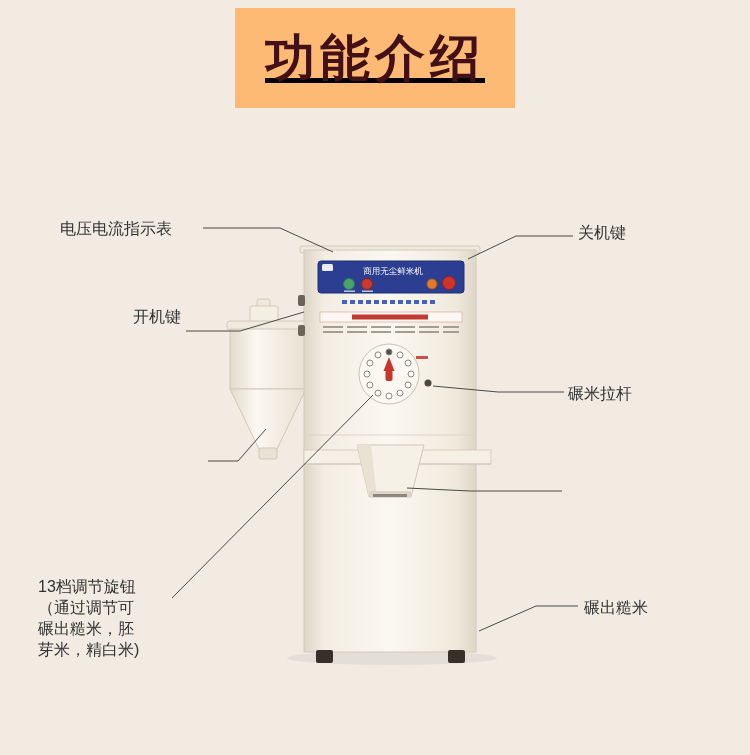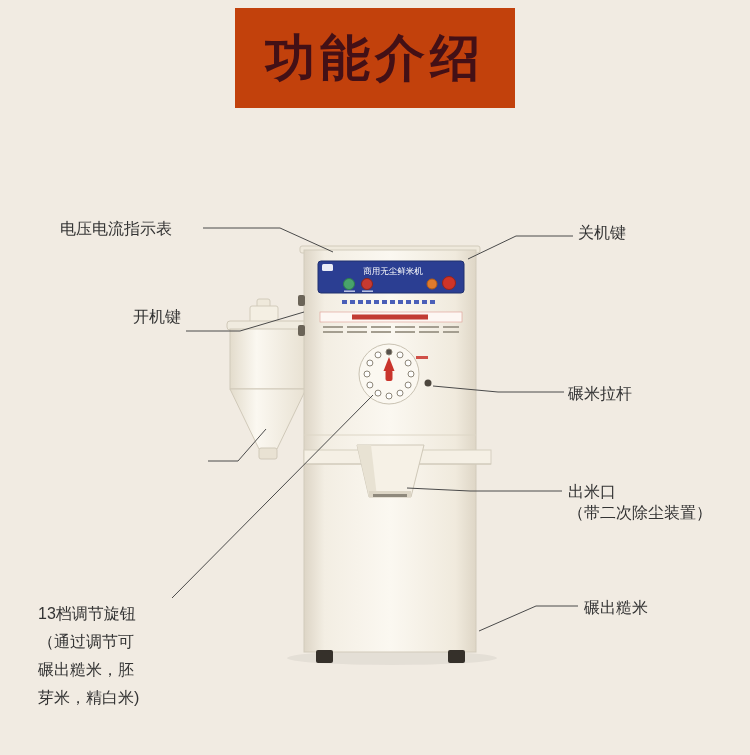--- a/index.html
+++ b/index.html
@@ -8,40 +8,40 @@
     position:relative;
     width:750px; height:755px;
     background:#f1ebe2;
     overflow:hidden;
     margin:0 auto;
     font-family:"Liberation Sans","DejaVu Sans",sans-serif;
   }
   .banner {
     position:absolute; left:235px; top:8px;
     width:280px; height:100px;
-    background:#c2410c;
-    display:flex; align-items:center; justify-content:center;
+    background:#fdba74;
+    display:flex; align-items:center; justify-content:center;text-decoration:underline;
   }
   .banner h1 {
     margin:0;
     font-size:50px; font-weight:bold;
     color:#431016;
     letter-spacing:5px;
     font-family:"Liberation Sans","DejaVu Sans",sans-serif;
   }
   .scene { position:absolute; left:0; top:0; width:750px; height:755px; }
   svg.art { position:absolute; left:0; top:0; }
   .label {
     position:absolute;
     font-size:16px;
     color:#333333;
     line-height:21px;
     white-space:pre-line;
   }
-  .label.knob { line-height:28px;margin-top:24px; }
+  .label.knob { line-height:21px; }
 </style>
 </head>
 <body>
 
 <div class="page">
 
   <div class="banner">
     <h1>功能介绍</h1>
   </div>
 
@@ -184,17 +184,15 @@
     </svg>
 
     <div class="label" style="left:60px;top:218px">电压电流指示表</div>
     <div class="label" style="left:578px;top:222px">关机键</div>
     <div class="label" style="left:133px;top:306px">开机键</div>
     <div class="label knob" style="left:38px;top:576px">13档调节旋钮
 （通过调节可
 碾出糙米，胚
 芽米，精白米)</div>
     <div class="label" style="left:568px;top:383px">碾米拉杆</div>
-    <div class="label" style="left:568px;top:481px">出米口
-（带二次除尘装置）</div>
     <div class="label" style="left:584px;top:597px">碾出糙米</div>
   </div>
 </div>
 
 </body></html>

